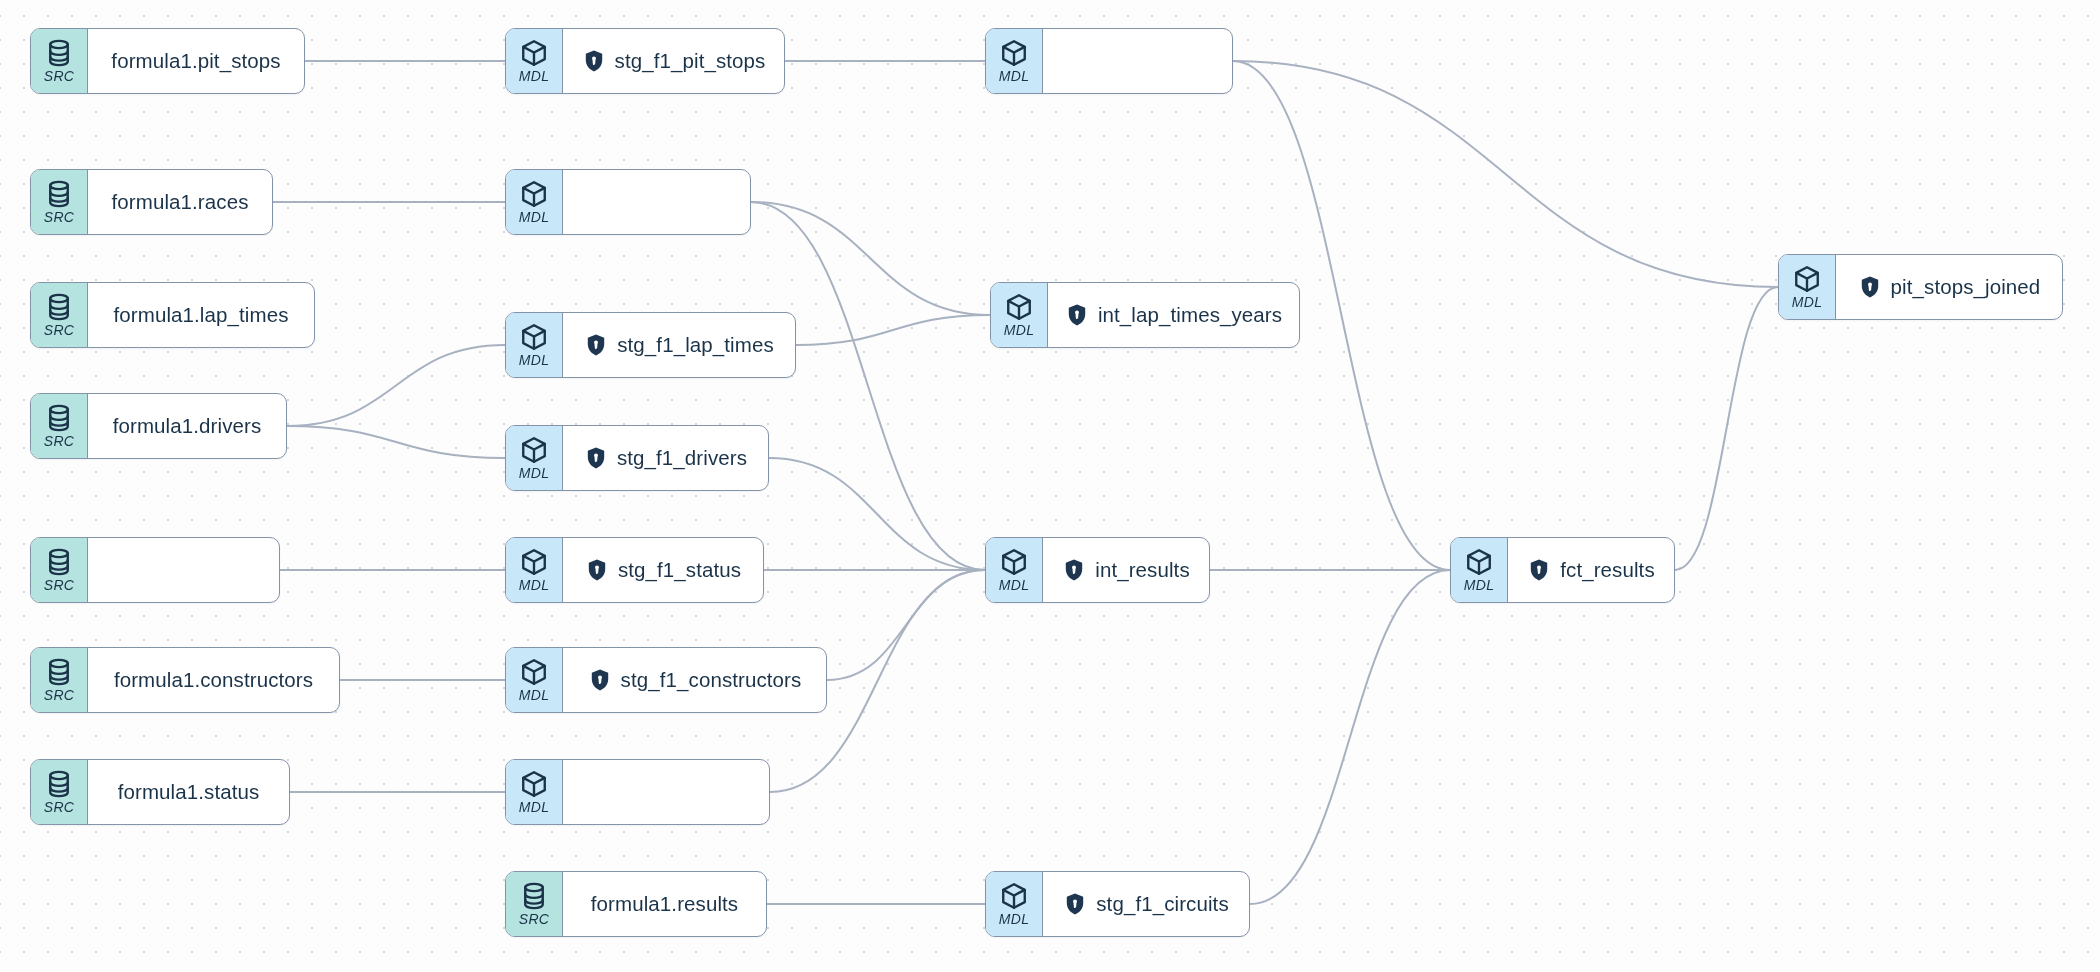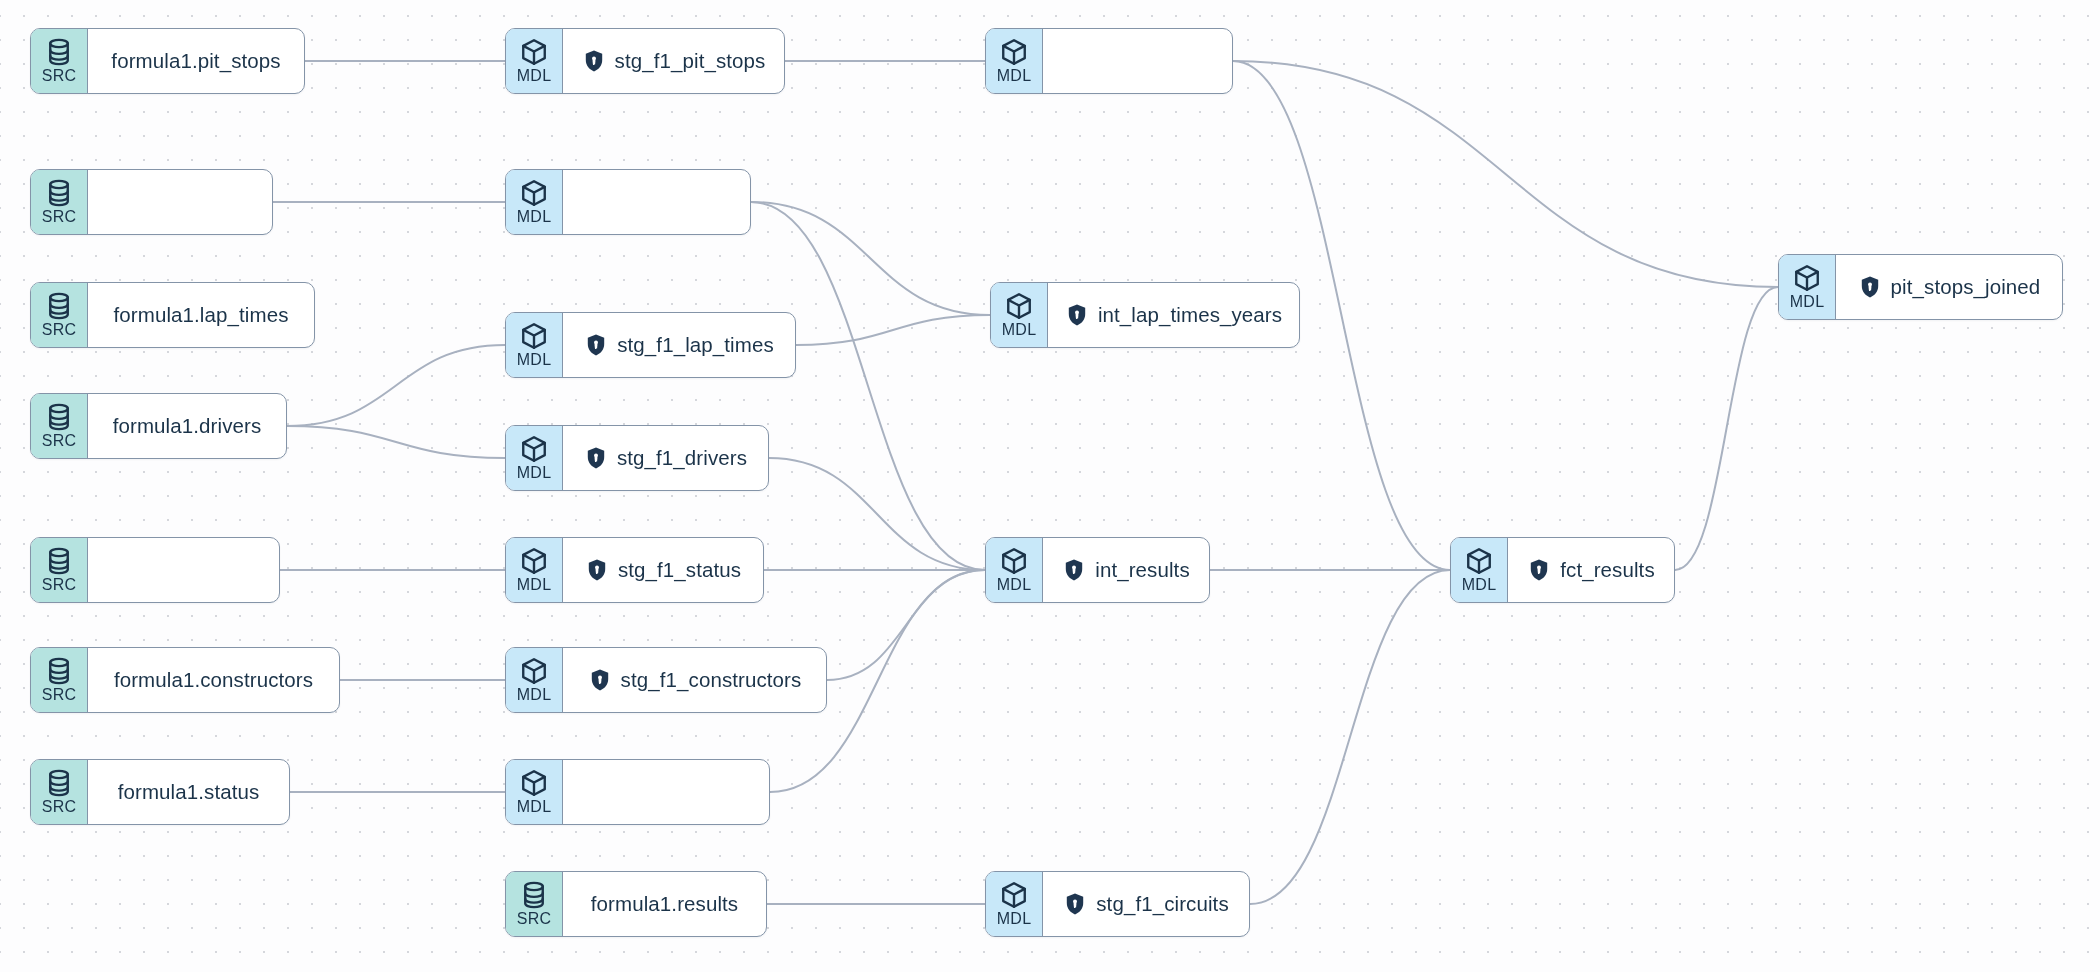--- a/index.html
+++ b/index.html
@@ -44,25 +44,26 @@
     justify-content: center;
     gap: 1px;
     border-right: 1.5px solid var(--border, #8494a8);
     border-radius: 8.5px 0 0 8.5px;
     color: var(--ink, #1b3349);
   }
   .node.source .badge { background: var(--src-bg, #b5e3e0); }
   .node.model  .badge { background: var(--mdl-bg, #c8e8f9); text-align: center; }
   .badge-icon { width: 30px; height: 30px; display: block; }
   .badge-label {
-    font-size: 16px;
+    font-size: 14px;
     font-weight: 500;
     letter-spacing: 0.3px;
     line-height: 1.05;
     color: var(--ink, #1b3349);
+    font-style: italic;
   }
   .body {
     flex: 1 1 auto;
     display: flex;
     align-items: center;
     justify-content: center;
     gap: 9px;
     padding: 0 10px;
     white-space: nowrap;
     overflow: visible;
@@ -139,20 +140,24 @@
       <span class="label">formula1.pit_stops</span>
     </div>
   </div>
     <div class="node source" style="left: 30px; top: 169px; width: 243px; height: 66px;">
     <div class="badge">
       <svg class="badge-icon">
           <use href="#sym-database"></use>
         </svg>
       <span class="badge-label">SRC</span>
     </div>
+    <div class="body">
+
+      <span class="label">formula1.races</span>
+    </div>
   </div>
     <div class="node source" style="left: 30px; top: 282px; width: 285px; height: 66px;">
     <div class="badge">
       <svg class="badge-icon">
           <use href="#sym-database"></use>
         </svg>
       <span class="badge-label">SRC</span>
     </div>
     <div class="body">
 

